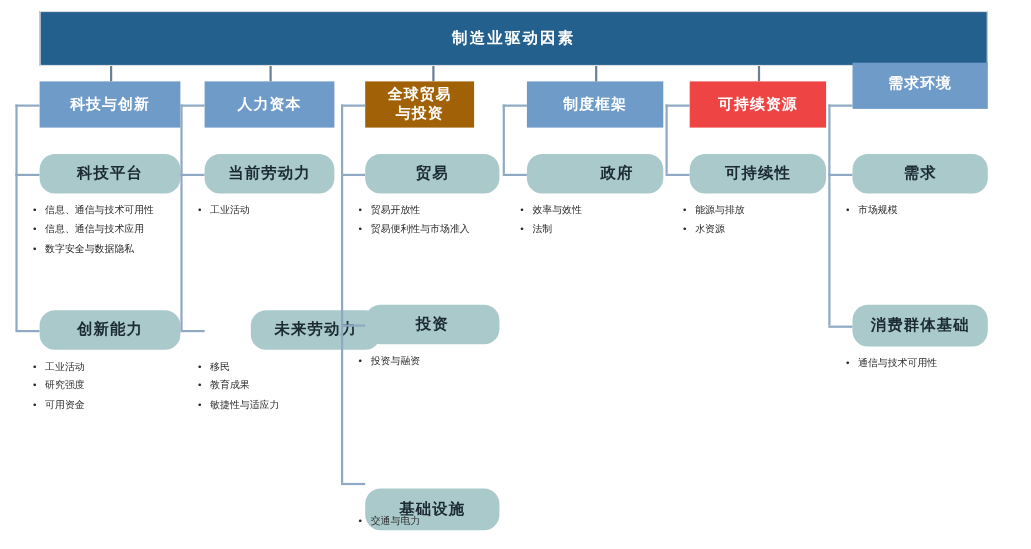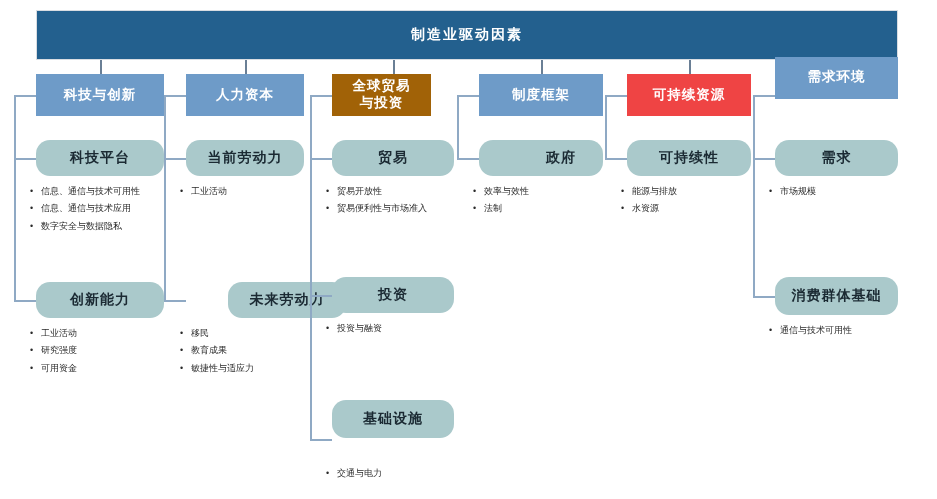--- a/index.html
+++ b/index.html
@@ -220,21 +220,21 @@
       <div class="lvl3" style="left: 332px; top: 277px; width: 122px; height: 36px; background: rgb(170, 201, 203);">
         <span class="label">投资</span>
       </div>
       <div class="bullets" style="left: 326px; top: 323px; width: 230px;">
         <div class="bullet">
           <span class="dot">•</span>
           <span class="btext">投资与融资</span>
         </div>
       </div>
       <div class="conn conn-h" style="left: 310px; top: 439px; width: 22px; background: rgb(143, 169, 196);"></div>
-      <div class="lvl3" style="left: 332px; top: 400px; width: 122px; height: 38px; background: rgb(170, 201, 203);">
+      <div class="lvl3" style="left: 332px; top: 444px; width: 122px; height: 38px; background: rgb(170, 201, 203);">
         <span class="label">基础设施</span>
       </div>
       <div class="bullets" style="left: 326px; top: 468px; width: 230px;">
         <div class="bullet">
           <span class="dot">•</span>
           <span class="btext">交通与电力</span>
         </div>
       </div>
       <div class="stem" style="left: 541px; top: 60px; height: 14px;"></div>
       <div class="lvl2" style="left: 479px; top: 74px; width: 124px; height: 42px; background: rgb(110, 155, 200);">

